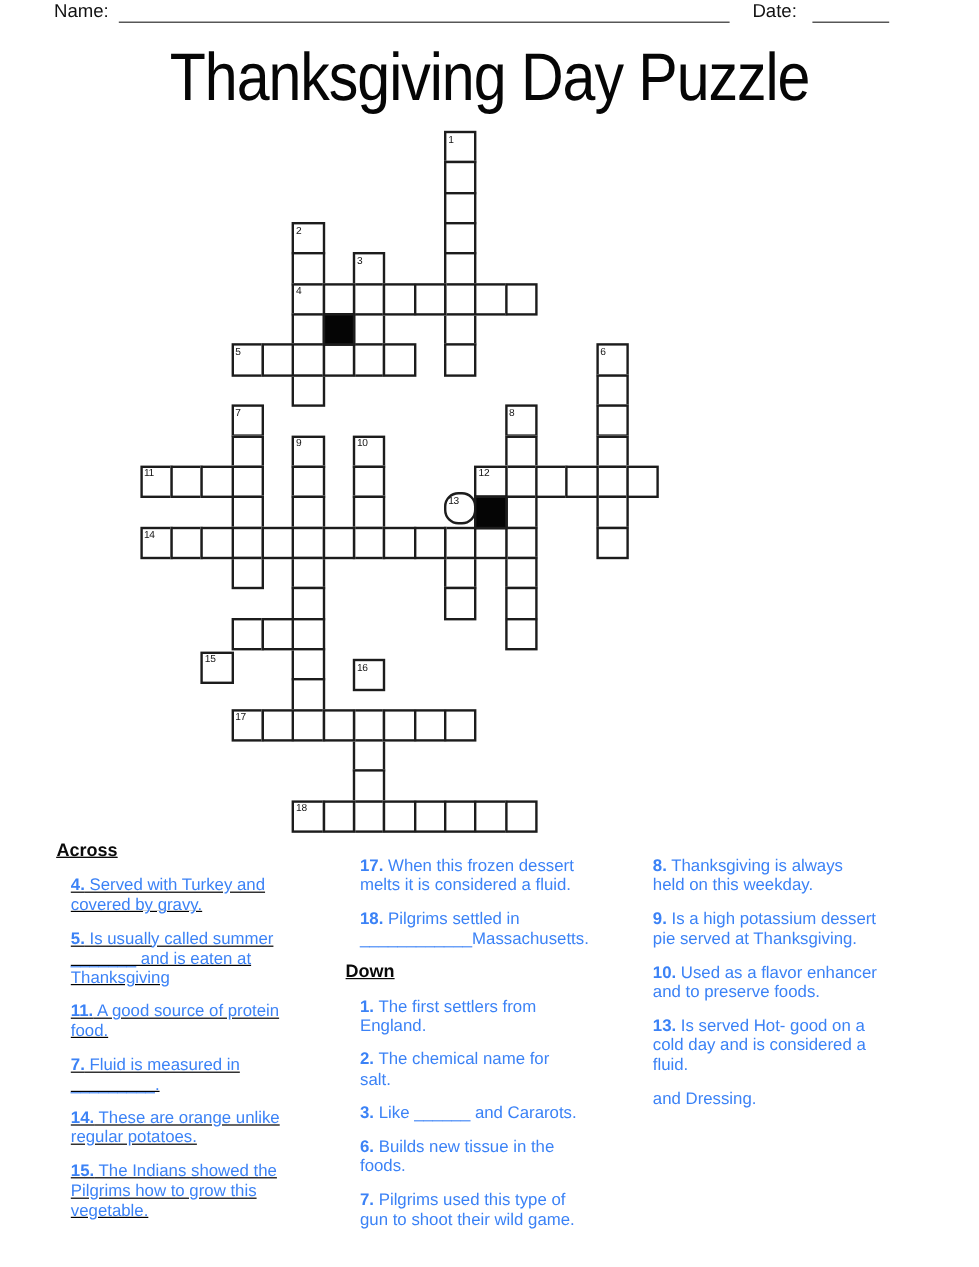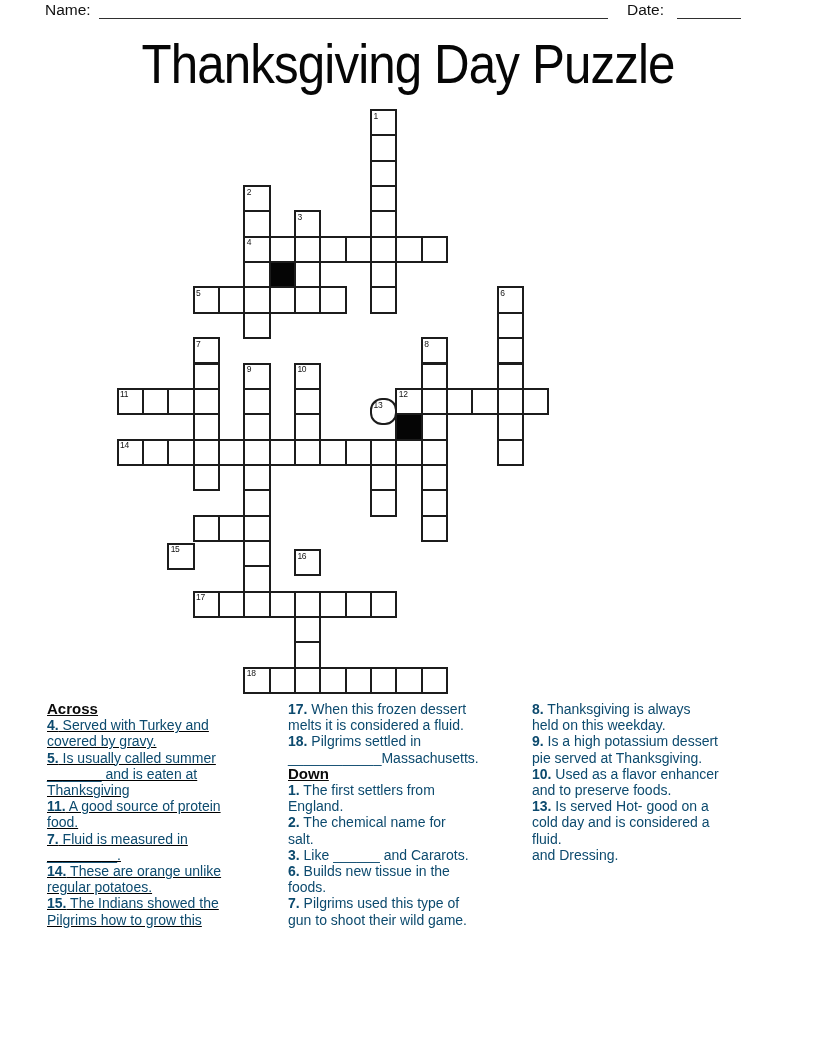--- a/index.html
+++ b/index.html
@@ -50,21 +50,21 @@
 
   
   .clue-col { position:absolute; top:701px; }
   .clue-col-1 { left:47px;  width:236px;text-decoration:underline; }
   .clue-col-2 { left:288px; width:242px; }
   .clue-col-3 { left:532px; width:236px; }
   .section-header {
     font-size:15px; font-weight:bold; text-decoration:underline;
     line-height:16.2px; color:#0a0a0a;
   }
-  .clue { margin:0; font-size:14px; line-height:16.2px; color:#0c4a6e; }
+  .clue { margin:12px; font-size:14px; line-height:16.2px; color:#3b82f6; }
   .clue-line { white-space:nowrap; }
   .clue b { font-weight:bold; }
 </style>
 </head>
 <body>
 
 <div class="page">
 
   <span class="hdr-label name-label">Name:</span>
   <div class="blank-line name-line"></div>
@@ -160,21 +160,21 @@
         <span class="num">11</span>
       </div>
       <div class="cell" style="left: 25.35px; top: 278.85px;"></div>
       <div class="cell" style="left: 50.7px; top: 278.85px;"></div>
       <div class="cell" style="left: 278.85px; top: 278.85px;">
         <span class="num">12</span>
       </div>
       <div class="cell" style="left: 329.55px; top: 278.85px;"></div>
       <div class="cell" style="left: 354.9px; top: 278.85px;"></div>
       <div class="cell" style="left: 405.6px; top: 278.85px;"></div>
-      <div class="cell" style="left: 253.5px; top: 289px; border-radius: 12px;">
+      <div class="cell" style="left: 253.5px; top: 301px; border-radius: 12px;">
         <span class="num">13</span>
       </div>
       <div class="cell" style="left: 253.5px; top: 329.55px;"></div>
       <div class="cell" style="left: 253.5px; top: 354.9px;"></div>
       <div class="cell" style="left: 253.5px; top: 380.25px;"></div>
       <div class="cell" style="left: 0px; top: 329.55px;">
         <span class="num">14</span>
       </div>
       <div class="cell" style="left: 25.35px; top: 329.55px;"></div>
       <div class="cell" style="left: 50.7px; top: 329.55px;"></div>
@@ -235,20 +235,21 @@
         <div class="clue-line"><b>7.</b> Fluid is measured in</div>
         <div class="clue-line">_________.</div>
       </div>
       <div class="clue">
         <div class="clue-line"><b>14.</b> These are orange unlike</div>
         <div class="clue-line">regular potatoes.</div>
       </div>
       <div class="clue">
         <div class="clue-line"><b>15.</b> The Indians showed the</div>
         <div class="clue-line">Pilgrims how to grow this</div>
+        <div class="clue-line">vegetable.</div>
       </div>
     </div>
   <div class="clue-col clue-col-2">
       <div class="clue">
         <div class="clue-line"><b>17.</b> When this frozen dessert</div>
         <div class="clue-line">melts it is considered a fluid.</div>
       </div>
       <div class="clue">
         <div class="clue-line"><b>18.</b> Pilgrims settled in</div>
         <div class="clue-line">____________Massachusetts.</div>

